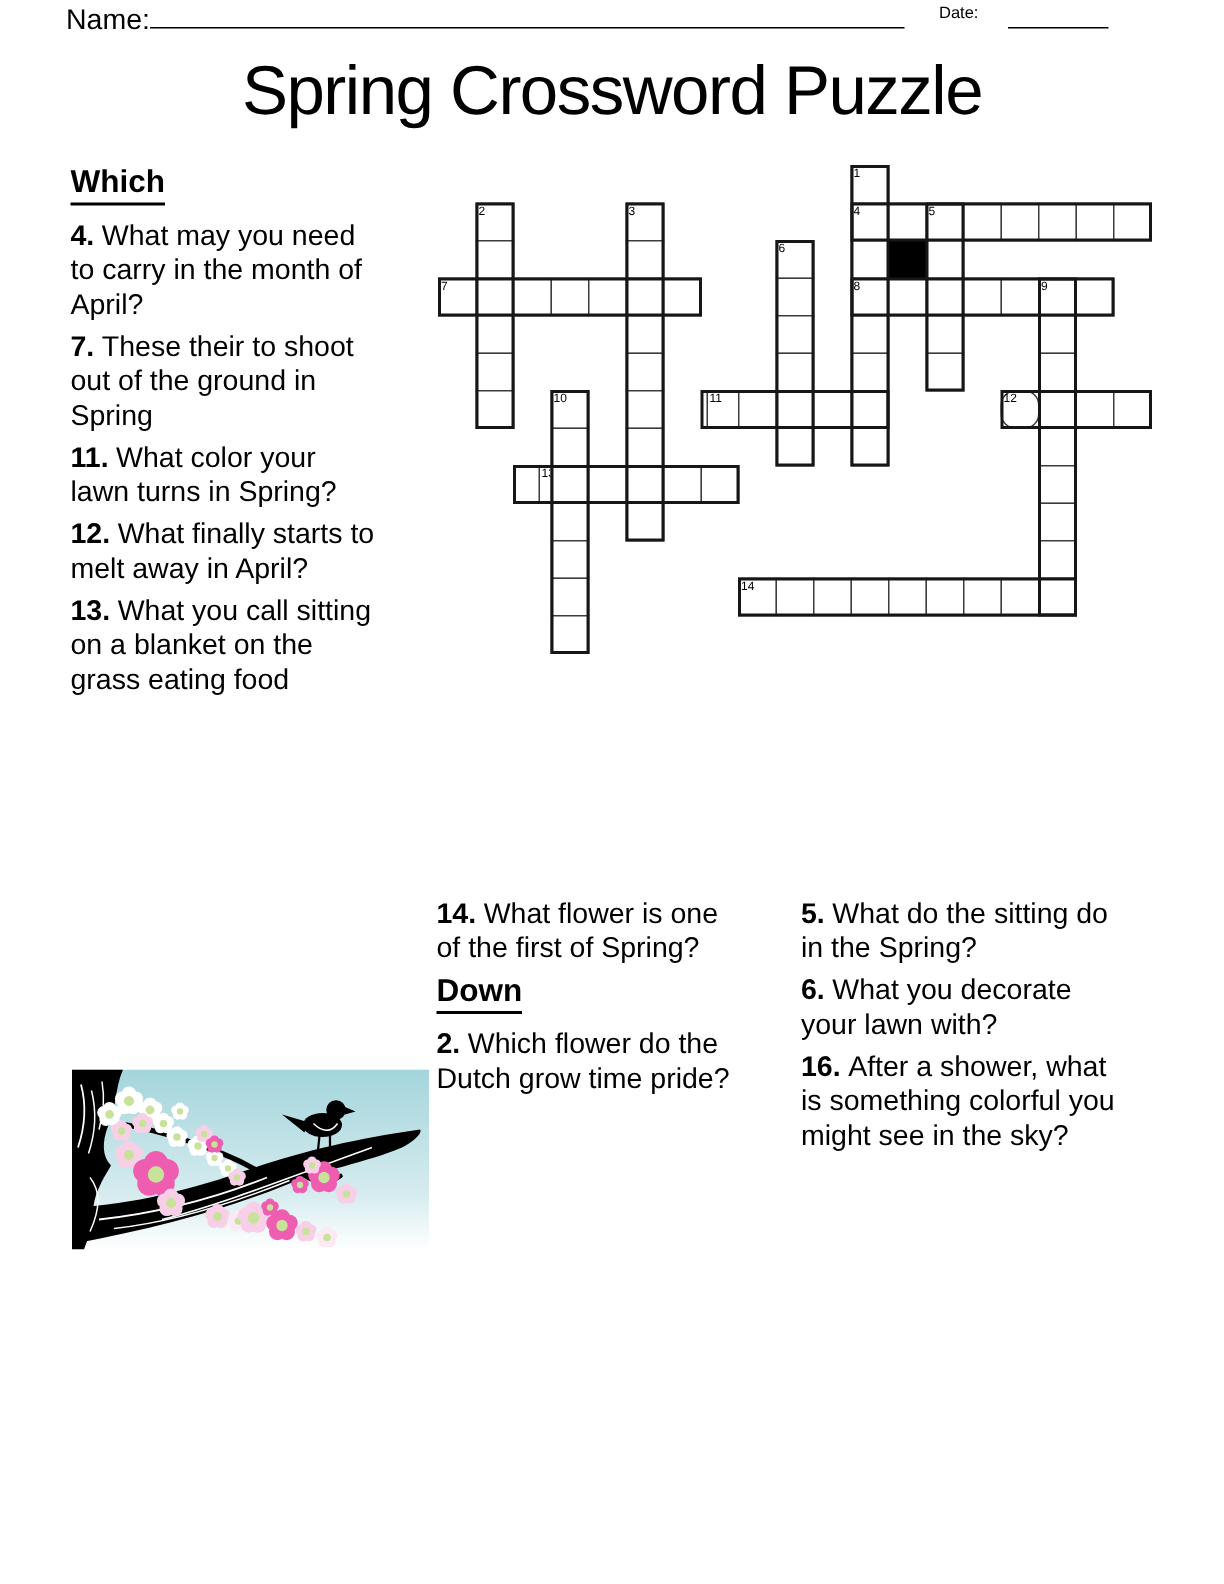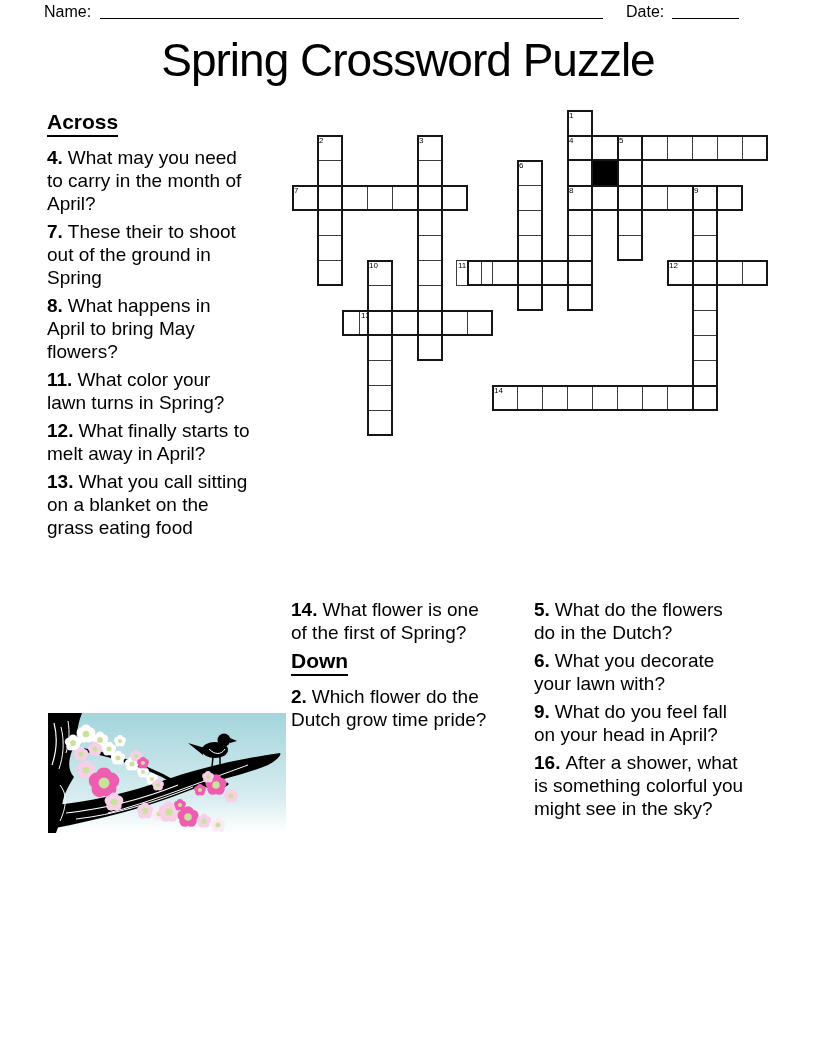--- a/index.html
+++ b/index.html
@@ -2,23 +2,23 @@
 <html><head>
 <meta charset="utf-8">
 <style>
   html,body{margin:0;padding:0;}
   body{
     width:816px;height:1056px;position:relative;background:#ffffff;
     font-family:"Liberation Sans","DejaVu Sans",sans-serif;color:#000;overflow:hidden;
   }
   .abs{position:absolute;}
   
-  #name-label{left:44px;top:3px;font-size:16px;}
+  #name-label{left:44px;top:3px;font-size:19px;}
   #name-line{left:100px;top:2px;width:503px;height:16px;border-bottom:1px solid #000;}
-  #date-label{left:626px;top:3px;font-size:16px;}
+  #date-label{left:626px;top:3px;font-size:11px;}
   #date-line{left:672px;top:2px;width:67px;height:16px;border-bottom:1px solid #000;}
   
   #page-title{left:0;right:0;top:33px;text-align:center;font-size:46px;letter-spacing:-1px;}
   
   .col{position:absolute;}
   #col-left{left:47px;top:110px;width:203px;}
   #col-mid{left:291px;top:598px;width:203px;}
   #col-right{left:534px;top:598px;width:210px;}
   h2.sect{font-size:21px;margin:0 0 9px 0;font-weight:bold;}
   h2.sect .hd{display:inline-block;border-bottom:2px solid #000;padding-bottom:1px;}
@@ -104,28 +104,28 @@
     <div class="cell" style="left: 125px; top: 125px;"></div>
     <div class="cell" style="left: 225px; top: 125px;"></div>
     <div class="cell" style="left: 275px; top: 125px;"></div>
     <div class="cell" style="left: 325px; top: 125px;"></div>
     <div class="cell" style="left: 400px; top: 125px;"></div>
     <div class="cell" style="left: 25px; top: 150px;"></div>
     <div class="cell" style="left: 75px; top: 150px;">
       <span class="cnumber">10</span>
     </div>
     <div class="cell" style="left: 125px; top: 150px;"></div>
-    <div class="cell" style="left: 164px; top: 150px; text-align: center;">
+    <div class="cell" style="left: 179px; top: 150px; text-align: center;">
       <span class="cnumber">11</span>
     </div>
     <div class="cell" style="left: 200px; top: 150px;"></div>
     <div class="cell" style="left: 225px; top: 150px;"></div>
     <div class="cell" style="left: 250px; top: 150px;"></div>
     <div class="cell" style="left: 275px; top: 150px;"></div>
-    <div class="cell" style="left: 375px; top: 150px;">
+    <div class="cell" style="left: 375px; top: 150px; border-radius: 10px;">
       <span class="cnumber">12</span>
     </div>
     <div class="cell" style="left: 400px; top: 150px;"></div>
     <div class="cell" style="left: 425px; top: 150px;"></div>
     <div class="cell" style="left: 450px; top: 150px;"></div>
     <div class="cell" style="left: 75px; top: 175px;"></div>
     <div class="cell" style="left: 125px; top: 175px;"></div>
     <div class="cell" style="left: 225px; top: 175px;"></div>
     <div class="cell" style="left: 275px; top: 175px;"></div>
     <div class="cell" style="left: 400px; top: 175px;"></div>
@@ -167,39 +167,37 @@
     <div class="word" style="left: 275px; top: 0px; width: 26px; height: 201px;"></div>
     <div class="word" style="left: 25px; top: 25px; width: 26px; height: 151px;"></div>
     <div class="word" style="left: 125px; top: 25px; width: 26px; height: 226px;"></div>
     <div class="word" style="left: 325px; top: 25px; width: 26px; height: 126px;"></div>
     <div class="word" style="left: 225px; top: 50px; width: 26px; height: 151px;"></div>
     <div class="word" style="left: 400px; top: 75px; width: 26px; height: 226px;"></div>
     <div class="word" style="left: 75px; top: 150px; width: 26px; height: 176px;"></div>
   </div>
 
 <div class="col" id="col-left">
-  <h2 class="sect"><span class="hd">Across</span></h2>
+  <h2 class="sect"><span class="hd">Which</span></h2>
   <p class="clue"><span class="cnum">4.</span><span>What may you need to carry in the month of April?</span></p>
   <p class="clue"><span class="cnum">7.</span><span>These their to shoot out of the ground in Spring</span></p>
-  <p class="clue"><span class="cnum">8.</span><span>What happens in April to bring May flowers?</span></p>
   <p class="clue"><span class="cnum">11.</span><span>What color your lawn turns in Spring?</span></p>
   <p class="clue"><span class="cnum">12.</span><span>What finally starts to melt away in April?</span></p>
   <p class="clue"><span class="cnum">13.</span><span>What you call sitting on a blanket on the grass eating food</span></p>
 </div>
 
 <div class="col" id="col-mid">
   <p class="clue"><span class="cnum">14.</span><span>What flower is one of the first of Spring?</span></p>
   <h2 class="sect"><span class="hd">Down</span></h2>
   <p class="clue"><span class="cnum">2.</span><span>Which flower do the Dutch grow time pride?</span></p>
 </div>
 
 <div class="col" id="col-right">
-  <p class="clue"><span class="cnum">5.</span><span>What do the flowers do in the Dutch?</span></p>
+  <p class="clue"><span class="cnum">5.</span><span>What do the sitting do in the Spring?</span></p>
   <p class="clue"><span class="cnum">6.</span><span>What you decorate your lawn with?</span></p>
-  <p class="clue"><span class="cnum">9.</span><span>What do you feel fall on your head in April?</span></p>
   <p class="clue"><span class="cnum">16.</span><span>After a shower, what is something colorful you might see in the sky?</span></p>
 </div>
 
 <div class="abs" id="illus">
   <svg viewBox="0 0 238 120" width="238" height="120" xmlns="http://www.w3.org/2000/svg">
     <defs>
       <linearGradient id="sky" x1="0" y1="0" x2="0" y2="1">
         <stop offset="0" stop-color="#a3d5dc"></stop>
         <stop offset="0.7" stop-color="#d7ecef"></stop>
         <stop offset="1" stop-color="#ffffff"></stop>

